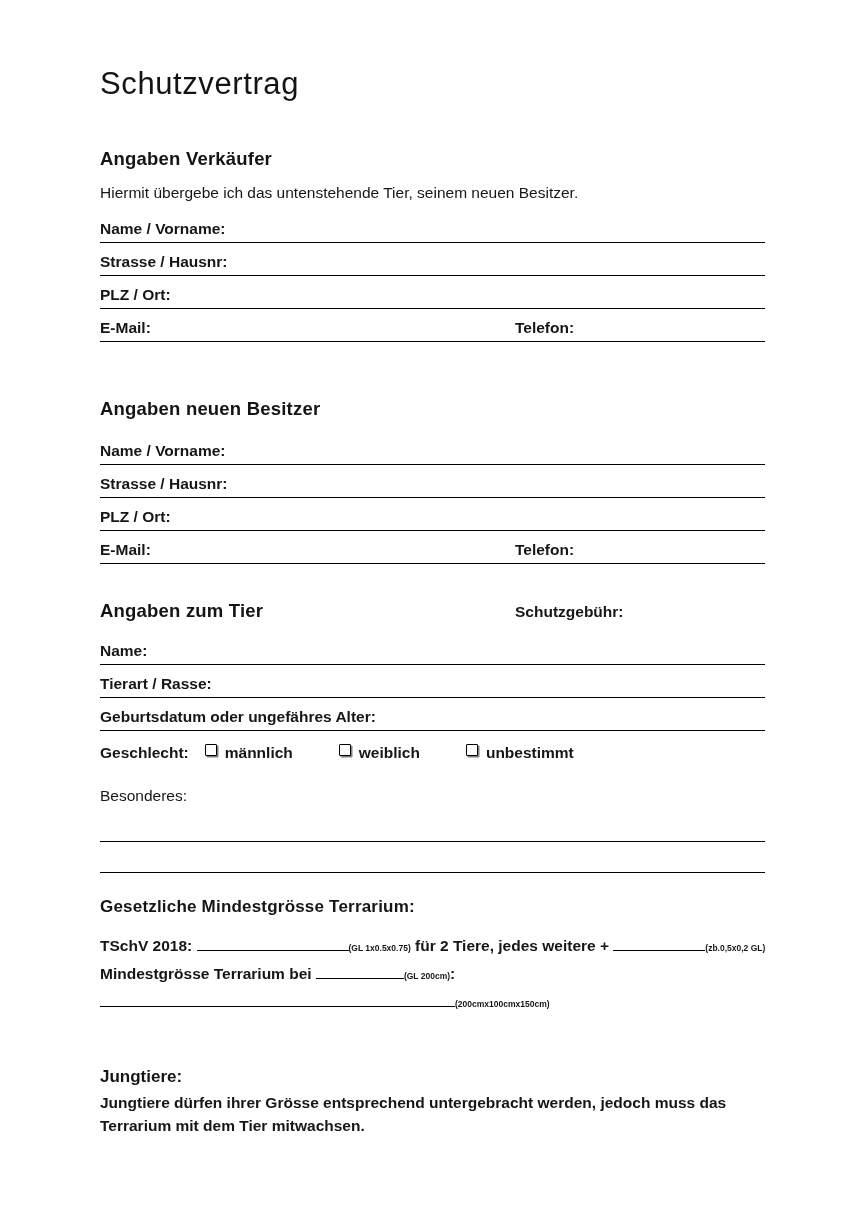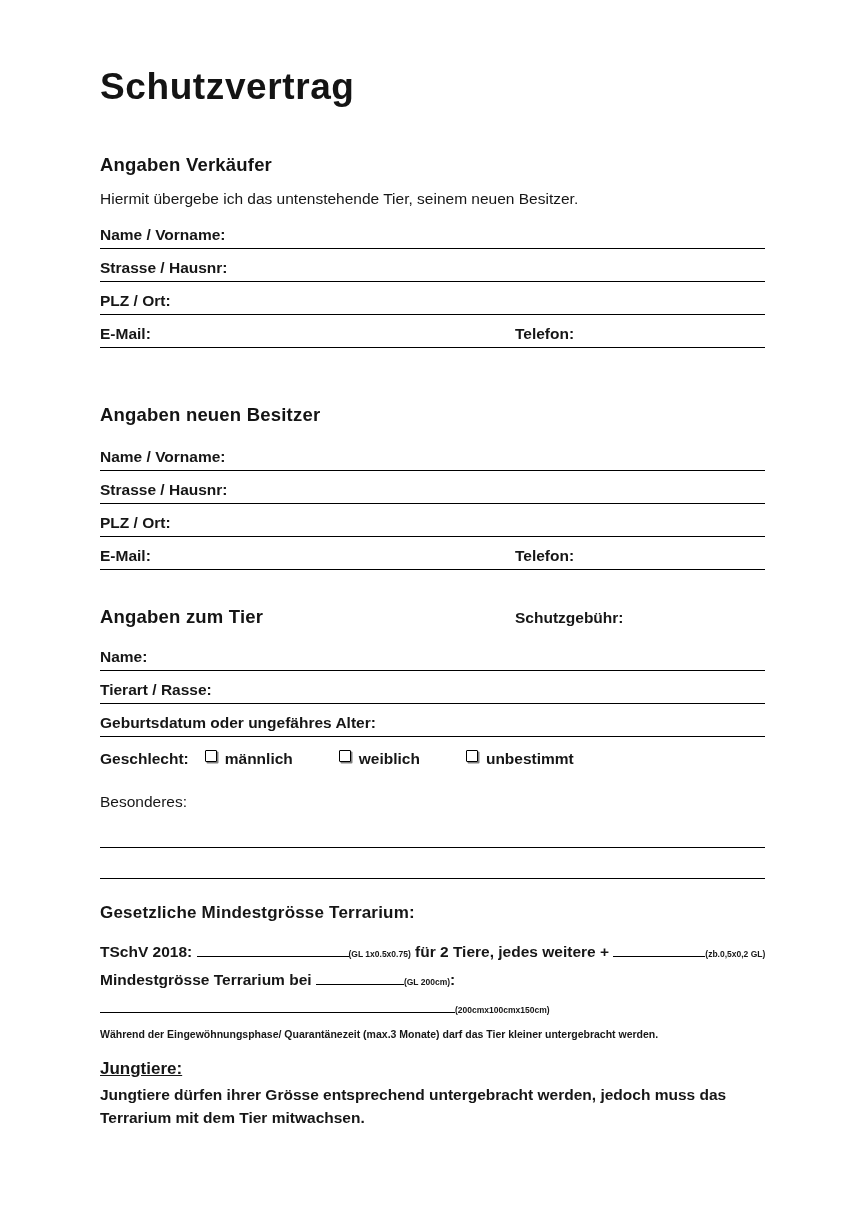--- a/index.html
+++ b/index.html
@@ -5,21 +5,21 @@
   * { margin:0; padding:0; box-sizing:border-box; }
   html,body { background:#ffffff; }
   .page {
     width:864px; height:1225px; background:#ffffff; position:relative;
     font-family:"Liberation Sans","DejaVu Sans",sans-serif;
     color:#161616; overflow:hidden;
   }
   .content { padding:66px 99px 0 100px; }
 
   .doc-title {
-    font-size:37px; font-weight:bold; letter-spacing:0.6px; color:#141414;
+    font-size:31px; font-weight:normal; letter-spacing:0.6px; color:#141414;
   }
 
   .section-heading {
     font-size:18.5px; font-weight:bold; color:#141414; letter-spacing:0.2px;
     line-height:22px;
   }
 
   .body-text { font-size:15.5px; font-weight:normal; line-height:19px; }
 
   
@@ -73,21 +73,21 @@
   .mt-owner-heading { margin-top:56px; }
   .mt-owner-row { margin-top:12px; }
   .mt-animal-heading { margin-top:36px; }
   .mt-animal-row { margin-top:10px; }
   .mt-besonderes { margin-top:24px; }
   .blank-line-1 { height:37px; margin-top:0; }
   .blank-line-2 { height:31px; }
   .mt-terr { margin-top:24px; }
   .mt-note { margin-top:3px; }
   .mt-tschv { margin-top:16px; }
-  .mt-juv { margin-top:18px;text-decoration:underline; }
+  .mt-juv { margin-top:50px; }
 </style>
 </head>
 <body>
 
 <div class="page">
   <div class="content">
 
     <h1 class="doc-title">Schutzvertrag</h1>
 
     <div>
@@ -189,21 +189,20 @@
 
       <p class="fill-line">
         <span>Mindestgrösse Terrarium bei</span>
         <span class="blank" style="width:88px"></span><span class="tiny">(GL 200cm)</span><span>:</span>
       </p>
 
       <p class="fill-line">
         <span class="blank" style="width:355px"></span><span class="tiny">(200cmx100cmx150cm)</span>
       </p>
 
-      <p class="quarantine">Während der Eingewöhnungsphase/ Quarantänezeit (max.3 Monate) darf das Tier kleiner untergebracht werden.</p>
     </div>
 
     <div>
       <h2 class="juv-heading mt-juv">Jungtiere:</h2>
       <p class="juv-text">Jungtiere dürfen ihrer Grösse entsprechend untergebracht werden, jedoch muss das Terrarium mit dem Tier mitwachsen.</p>
     </div>
 
   </div>
 </div>
 

